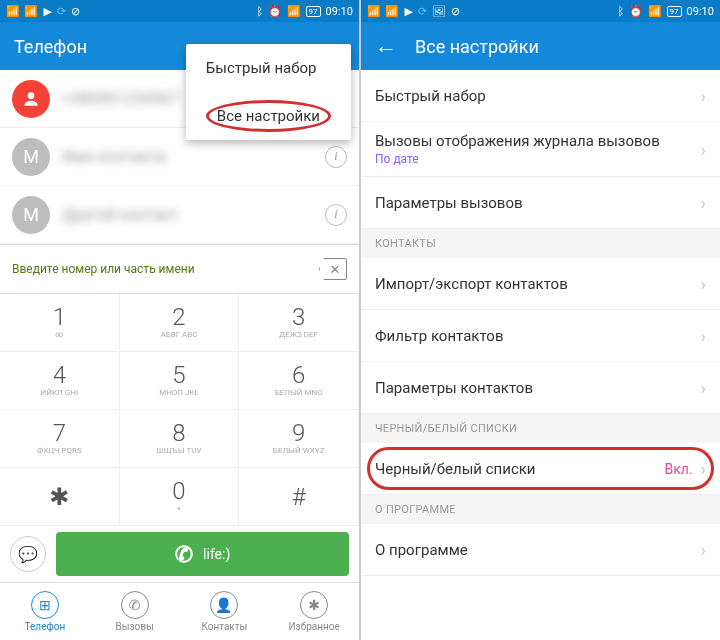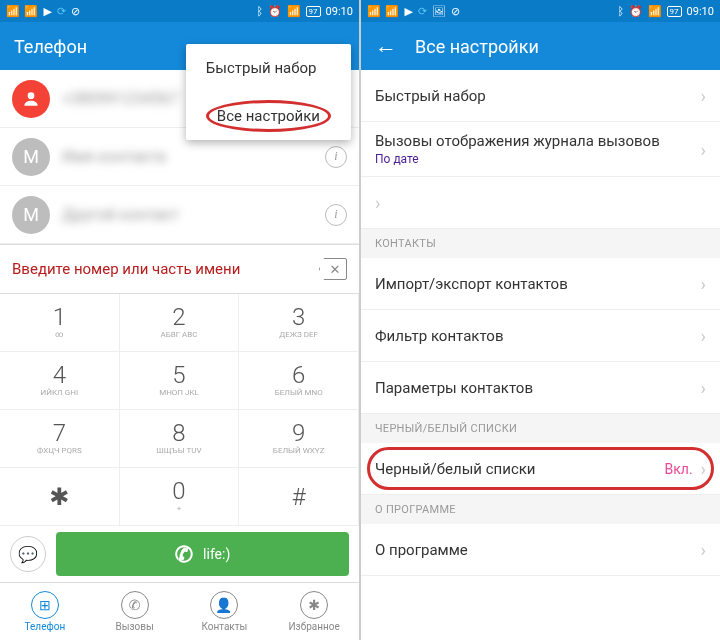--- a/index.html
+++ b/index.html
@@ -11,41 +11,41 @@
 .app-bar{height:48px;background:#1489da;color:#fff;display:flex;align-items:center;padding:0 14px;font-size:18px;gap:18px}
 .back-arrow{font-size:22px;font-weight:300}
 .contact-row{height:58px;display:flex;align-items:center;padding:0 12px;border-bottom:1px solid #eee;gap:12px}
 .avatar{width:38px;height:38px;border-radius:50%;display:flex;align-items:center;justify-content:center;color:#fff;font-size:18px}
 .avatar.red{background:#f44336}
 .avatar.gray{background:#bdbdbd}
 .contact-name{flex:1;font-size:16px;color:#333}
 .blur{filter:blur(4px);color:#999}
 .info-icon{width:22px;height:22px;border:1px solid #bbb;border-radius:50%;display:flex;align-items:center;justify-content:center;font-size:12px;font-style:italic;color:#999;font-family:serif}
 .dial-input{height:50px;display:flex;align-items:center;padding:0 12px;border-top:1px solid #ddd;border-bottom:1px solid #ddd}
-.dial-input-text{flex:1;color:#b91c1c;font-size:15px}
+.dial-input-text{flex:1;color:#4d7c0f;font-size:12px}
 .backspace{width:28px;height:22px;border:1.5px solid #888;border-radius:2px;clip-path:polygon(18% 0,100% 0,100% 100%,18% 100%,0 50%);display:flex;align-items:center;justify-content:center;font-size:13px;color:#888;padding-left:4px}
 .dialpad{display:grid;grid-template-columns:1fr 1fr 1fr}
 .key{height:58px;display:flex;flex-direction:column;align-items:center;justify-content:center;border-right:1px solid #eee;border-bottom:1px solid #eee}
 .key-num{font-size:24px;color:#555;font-weight:300;line-height:1}
 .key-sub{font-size:8px;color:#aaa;margin-top:2px;text-align:center;line-height:1.1}
 .call-row{height:56px;display:flex;align-items:center;padding:0 10px;gap:10px}
 .sms-icon{width:36px;height:36px;border:1px solid #ccc;border-radius:50%;display:flex;align-items:center;justify-content:center;color:#999;font-size:16px}
 .call-btn{flex:1;height:44px;background:#4caf50;border-radius:4px;display:flex;align-items:center;justify-content:center;gap:10px;color:#fff;font-size:14px}
 .phone-glyph{font-size:22px;font-weight:bold}
 .bottom-nav{height:58px;display:flex;border-top:1px solid #ddd}
 .nav-item{flex:1;display:flex;flex-direction:column;align-items:center;justify-content:center;gap:2px;font-size:10px;color:#888}
 .nav-item.active{color:#1489da}
 .nav-icon{width:28px;height:28px;border:1.5px solid currentColor;border-radius:50%;display:flex;align-items:center;justify-content:center;font-size:14px}
 .popup{position:absolute;top:44px;right:8px;background:#fff;box-shadow:0 3px 10px rgba(0,0,0,0.3);border-radius:2px;z-index:10}
 .popup-item{padding:15px 20px;font-size:15px;color:#333;white-space:nowrap}
 .red-oval{border:3px solid #d32f2f;border-radius:50%;padding:4px 8px}
 .section-header{padding:8px 14px;font-size:11px;color:#999;background:#f5f5f5;letter-spacing:0.3px}
 .setting-row{min-height:52px;display:flex;align-items:center;padding:10px 14px;border-bottom:1px solid #eee;position:relative}
 .setting-label{flex:1;font-size:15px;color:#333}
-.setting-sub{font-size:12px;color:#4c1d95;margin-top:2px}
+.setting-sub{font-size:12px;color:#8b5cf6;margin-top:2px}
 .setting-val{font-size:14px;color:#ec4899;margin-right:8px}
 .chevron{color:#ccc;font-size:18px}
 .red-oval-row{position:absolute;left:6px;right:6px;top:4px;bottom:4px;border:3px solid #d32f2f;border-radius:22px;pointer-events:none}
 </style>
 </head>
 <body>
 
 <div class="screen left">
   <div class="status-bar">
     <div class="status-left">
@@ -214,20 +214,21 @@
     <span class="chevron">›</span>
   </div>
   <div class="setting-row">
     <div style="flex:1">
       <div class="setting-label">Вызовы отображения журнала вызовов</div>
       <div class="setting-sub">По дате</div>
     </div>
     <span class="chevron">›</span>
   </div>
   <div class="setting-row">
+    <div class="setting-label">Параметры вызовов</div>
     <span class="chevron">›</span>
   </div>
 
   <div class="section-header">КОНТАКТЫ</div>
   <div class="setting-row">
     <div class="setting-label">Импорт/экспорт контактов</div>
     <span class="chevron">›</span>
   </div>
   <div class="setting-row">
     <div class="setting-label">Фильтр контактов</div>

